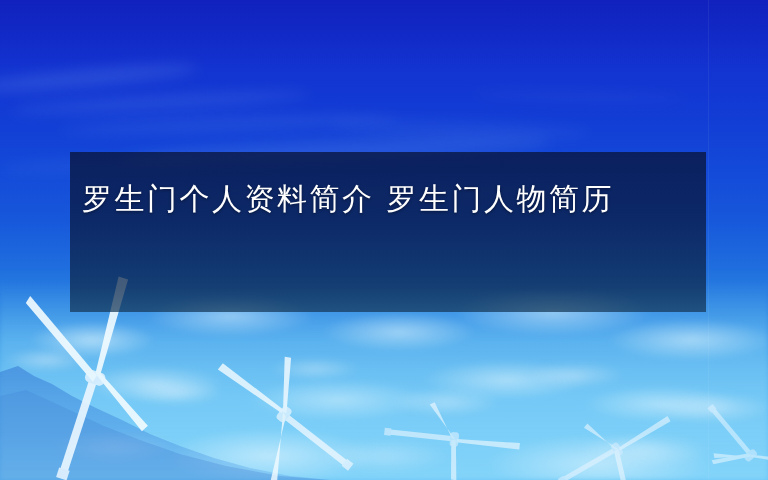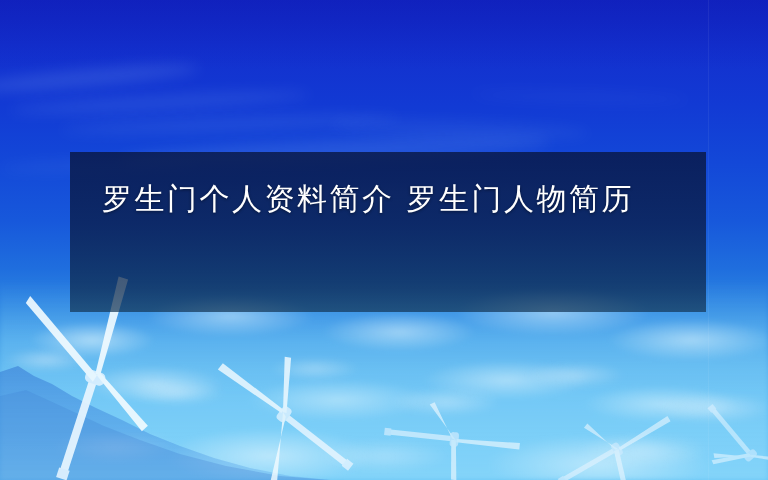--- a/index.html
+++ b/index.html
@@ -119,21 +119,21 @@
     position: absolute;
     left: 70px;
     top: 152px;
     width: 636px;
     height: 160px;
     background: linear-gradient(to bottom,
         rgba(8,22,64,0.80) 0%,
         rgba(10,28,72,0.78) 45%,
         rgba(14,42,78,0.74) 85%,
         rgba(18,52,84,0.70) 100%);
-    padding: 22px 0 0 32px;
+    padding: 22px 0 0 12px;
   }
 
   .overlay-title {
     color: #ffffff;
     font-family: "DejaVu Serif", "Liberation Serif", serif;
     font-size: 30px;
     font-weight: 400;
     line-height: 50px;
     letter-spacing: 2.5px;
     text-shadow: 0 1px 3px rgba(0,0,0,0.45);

